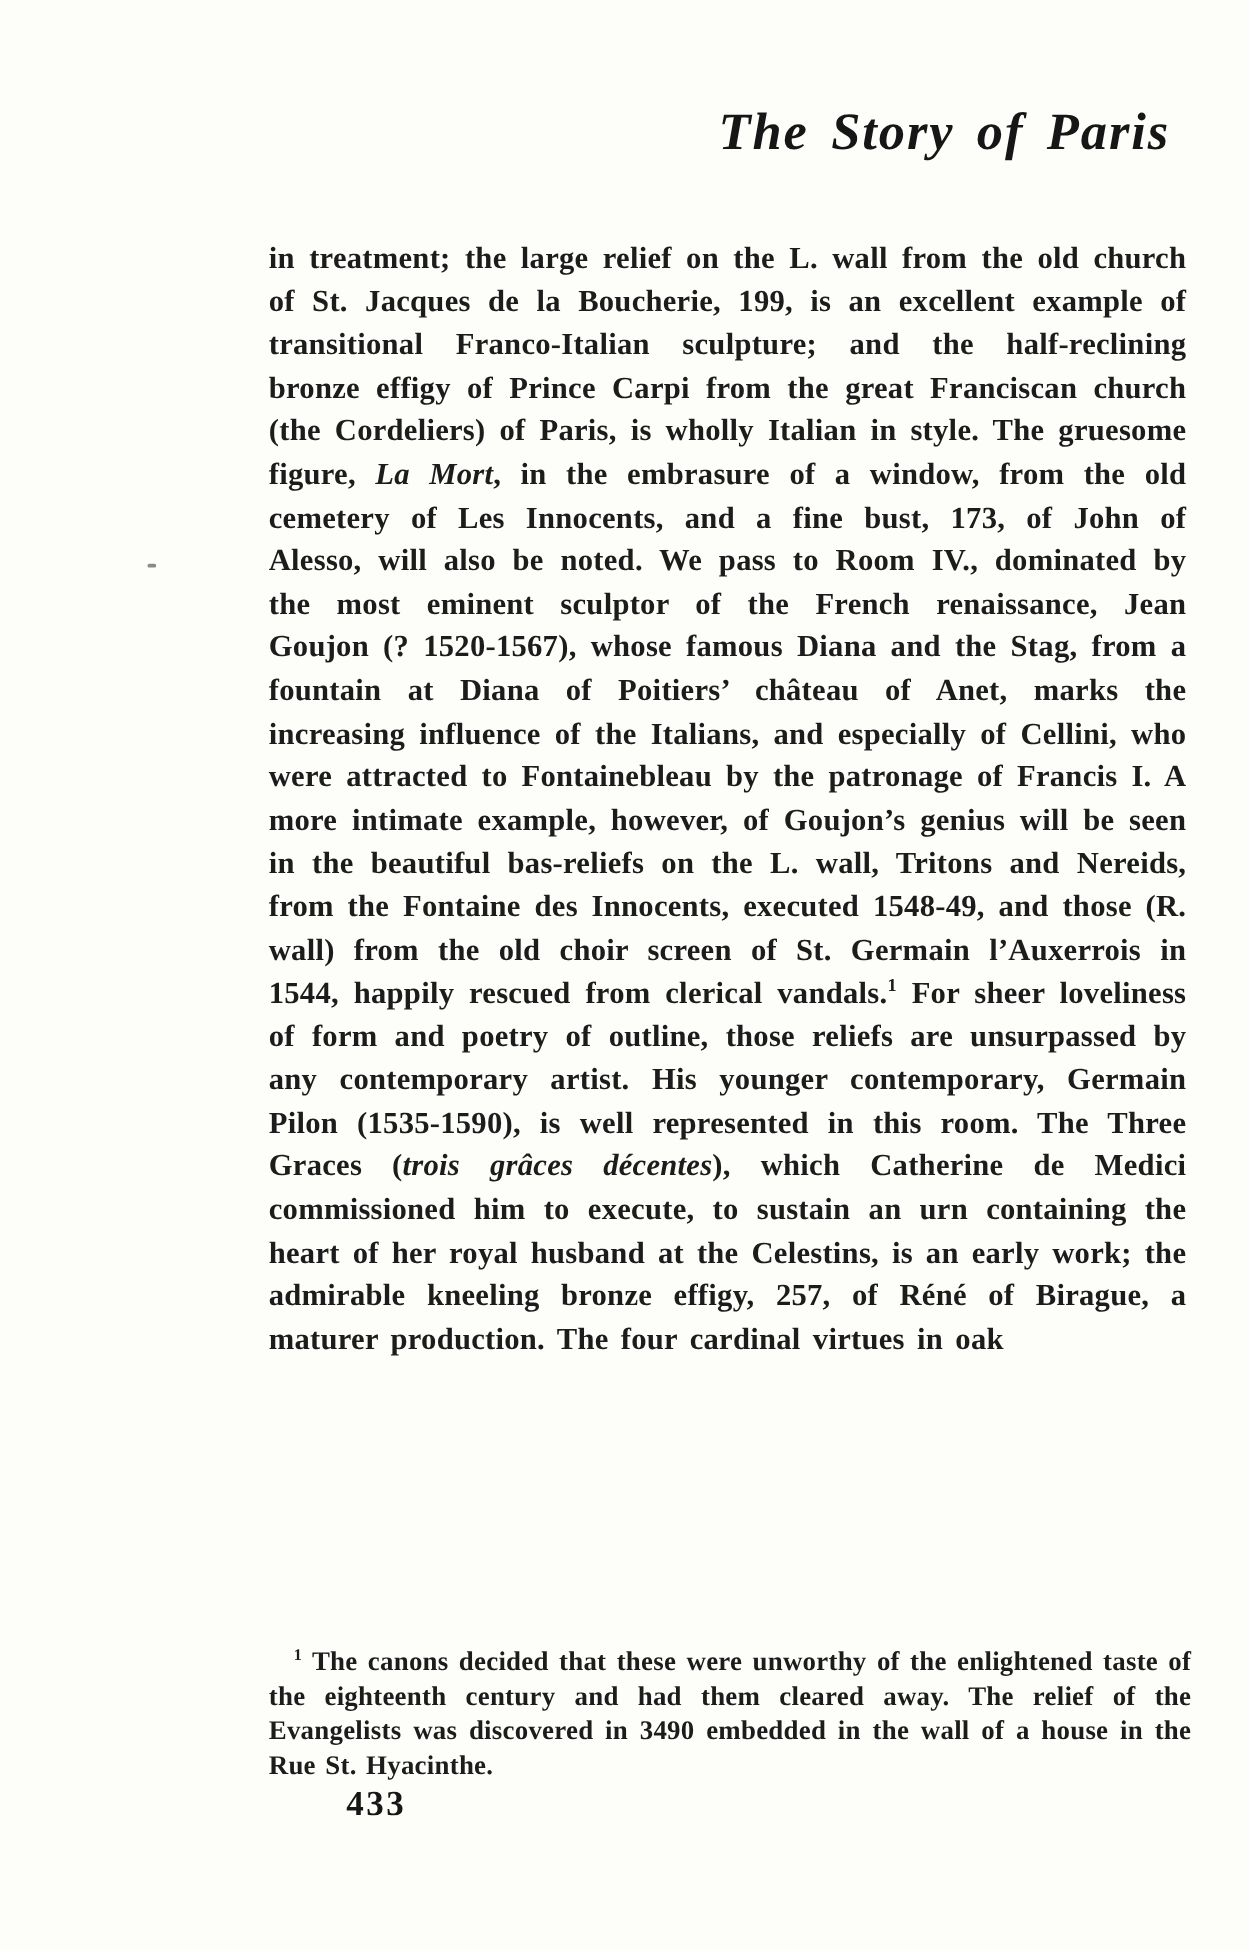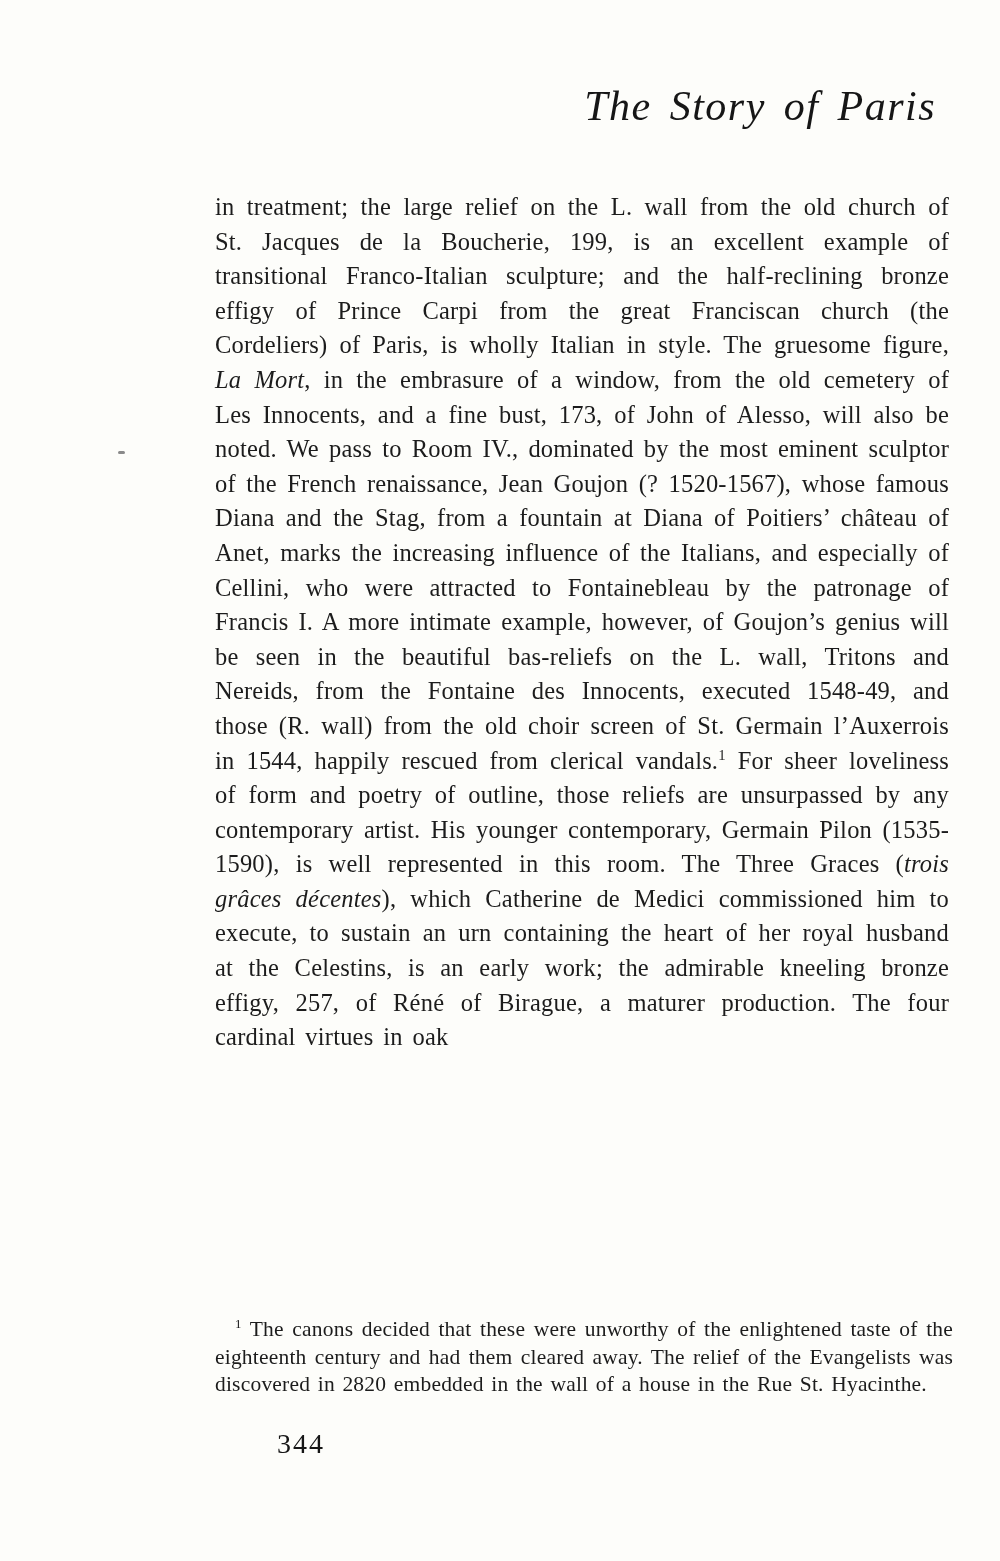--- a/index.html
+++ b/index.html
@@ -10,20 +10,21 @@
   }
 
   .page {
     position: relative;
     width: 992px;
     height: 1561px;
     background: #fdfdfa;
     font-family: "Liberation Serif", serif;
     color: #1c1c1c;
     overflow: hidden;
+    font-weight: bold;
   }
 
   .running-head {
     position: absolute;
     top: 82px;
     right: 56px;
     font-style: italic;
     font-size: 42px;
     letter-spacing: 1.5px;
     word-spacing: 6px;
@@ -93,18 +94,18 @@
     <span>The Story of Paris</span>
   </div>
 
   <span class="margin-mark"></span>
 
   <div class="body-text">
     <span>in treatment; the large relief on the L. wall from the old church of St. Jacques de la Boucherie, 199, is an excellent example of transitional Franco-Italian sculpture; and the half-reclining bronze effigy of Prince Carpi from the great Franciscan church (the Cordeliers) of Paris, is wholly Italian in style. The gruesome figure, </span><i>La Mort</i><span>, in the embrasure of a window, from the old cemetery of Les Innocents, and a fine bust, 173, of John of Alesso, will also be noted.  We pass to Room IV., dominated by the most eminent sculptor of the French renaissance, Jean Goujon (? 1520-1567), whose famous Diana and the Stag, from a fountain at Diana of Poitiers’ château of Anet, marks the increasing influence of the Italians, and especially of Cellini, who were attracted to Fontainebleau by the patronage of Francis I.  A more intimate example, however, of Goujon’s genius will be seen in the beautiful bas-reliefs on the L. wall, Tritons and Nereids, from the Fontaine des Innocents, executed 1548-49, and those (R. wall) from the old choir screen of St. Germain l’Auxerrois in 1544, happily rescued from clerical vandals.</span><sup class="fn-ref">1</sup><span>  For sheer loveliness of form and poetry of outline, those reliefs are unsurpassed by any contemporary artist.  His younger contemporary, Germain Pilon (1535-1590), is well represented in this room. The Three Graces (</span><i>trois grâces décentes</i><span>), which Catherine de Medici commissioned him to execute, to sustain an urn containing the heart of her royal husband at the Celestins, is an early work; the admirable kneeling bronze effigy, 257, of Réné of Birague, a maturer production.  The four cardinal virtues in oak</span>
   </div>
 
   <div class="footnote">
-    <sup class="fn-ref">1</sup><span> The canons decided that these were unworthy of the enlightened taste of the eighteenth century and had them cleared away.  The relief of the Evangelists was discovered in 2820 embedded in the wall of a house in the Rue St. Hyacinthe.</span>
+    <sup class="fn-ref">1</sup><span> The canons decided that these were unworthy of the enlightened taste of the eighteenth century and had them cleared away.  The relief of the Evangelists was discovered in 3490 embedded in the wall of a house in the Rue St. Hyacinthe.</span>
   </div>
 
-  <div class="page-number">344</div>
+  <div class="page-number">433</div>
 
 </div>
 
 </body></html>

